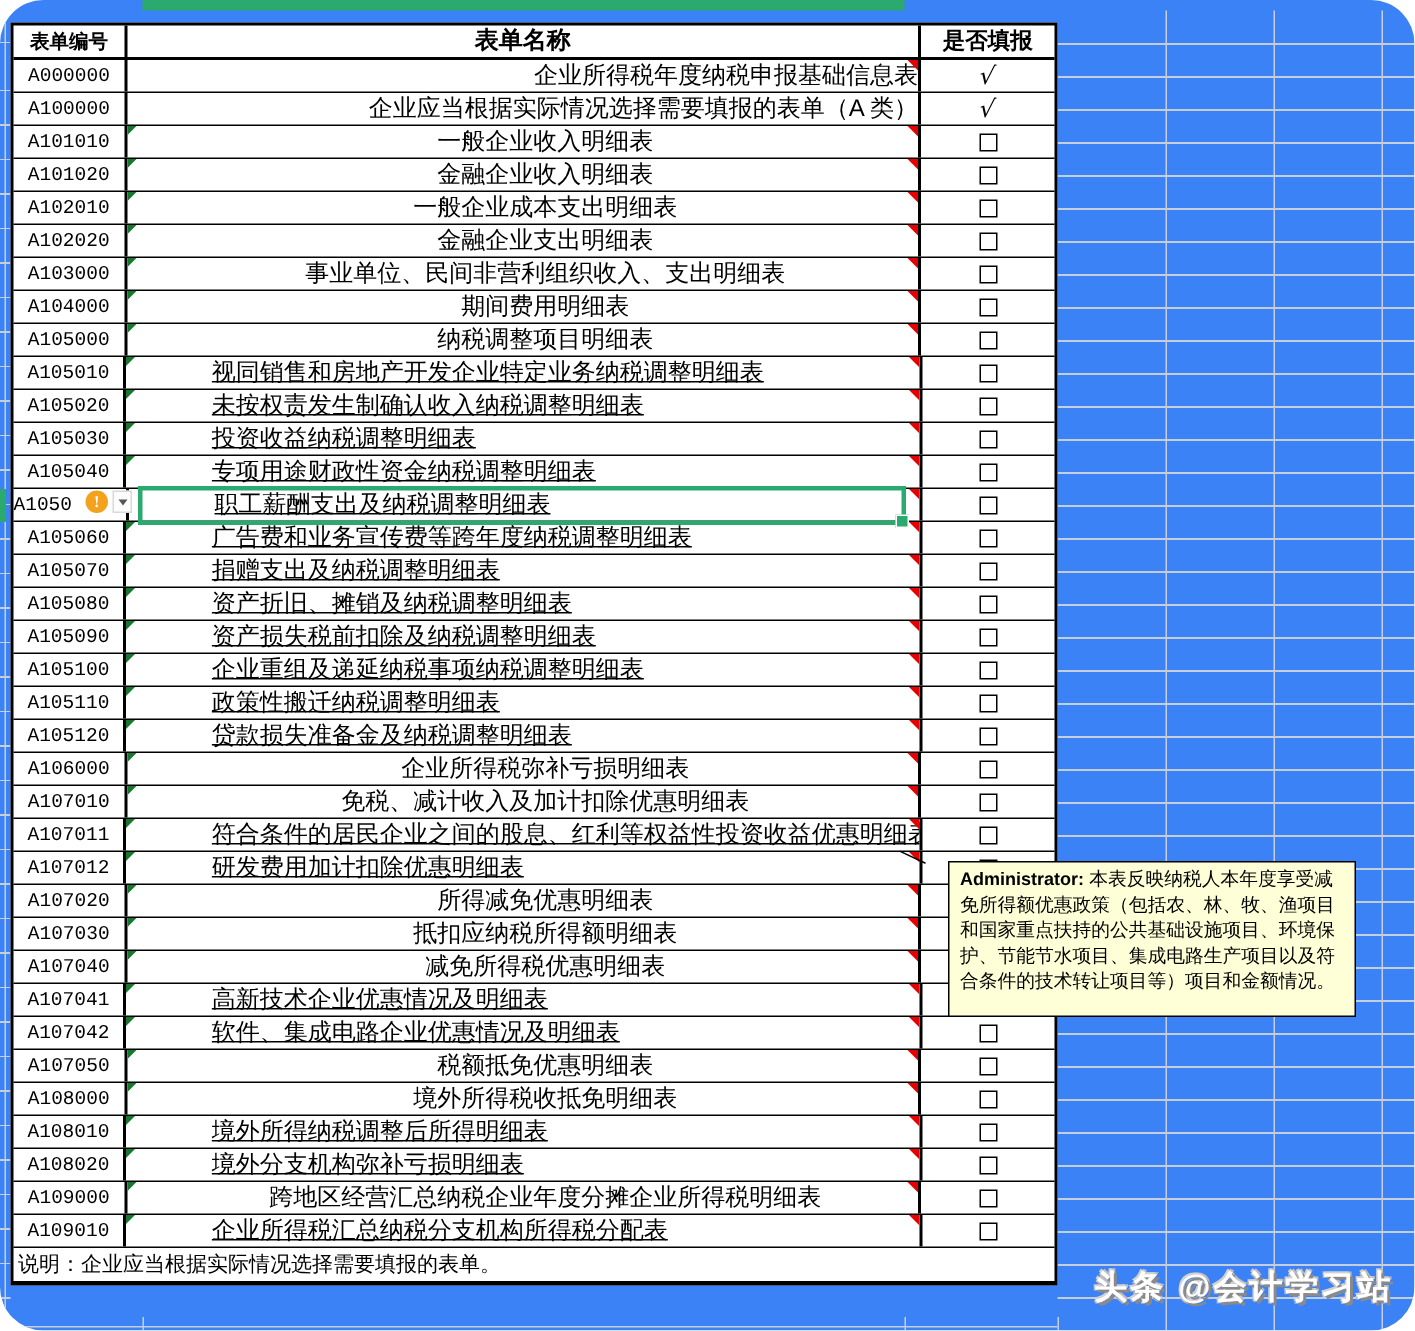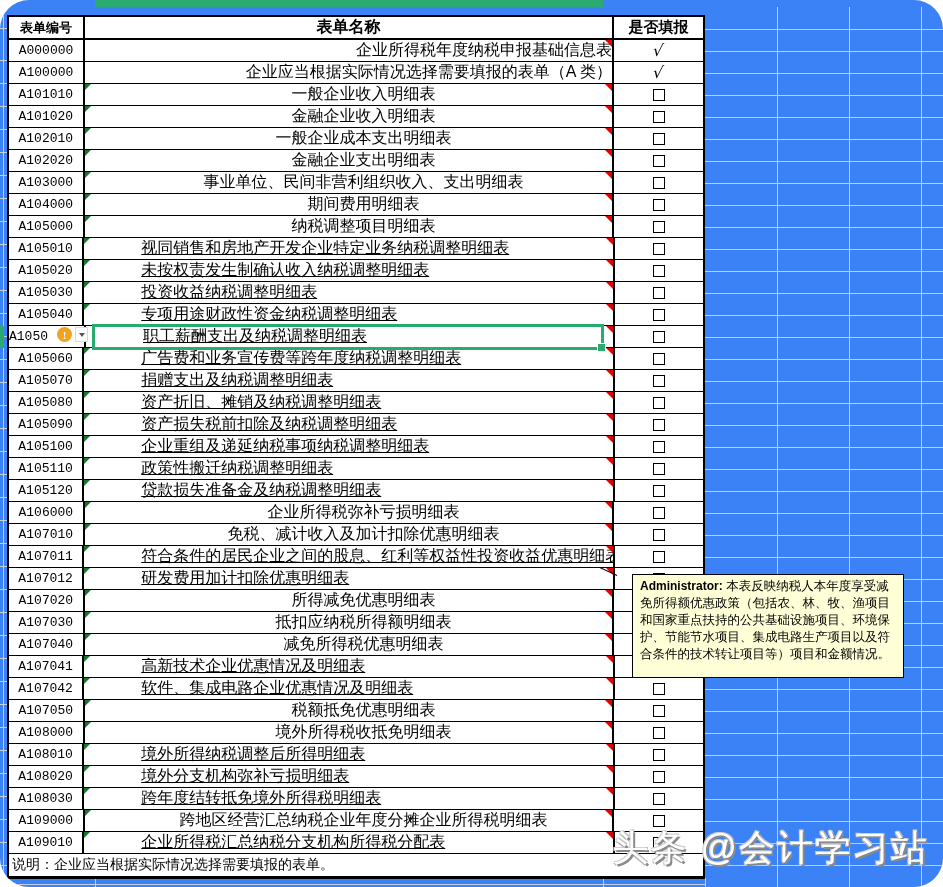--- a/index.html
+++ b/index.html
@@ -60,21 +60,21 @@
     border-top:4px solid #555;}
 
   
   #comment{position:absolute;left:616px;top:574px;width:272px;height:104px;box-sizing:border-box;
     background:#ffffd7;border:1px solid #000;padding:3px 7px;font-size:12.5px;line-height:17px;margin-left:16px;}
   #comment .author{font-weight:bold;font-size:12px;font-family:"Liberation Sans",sans-serif;}
   #leader{position:absolute;left:600px;top:567px;width:19px;height:1px;background:#000;
     transform-origin:0 0;transform:rotate(25deg);}
 
   
-  #watermark{position:absolute;right:14px;bottom:14px;font-size:36px;font-weight:normal;
+  #watermark{position:absolute;right:14px;bottom:14px;font-size:22px;font-weight:bold;
     letter-spacing:2px;color:#fff;
     text-shadow:2px 2px 0 #8a8a8a,-1px -1px 0 #d2d2d2,1px -1px 0 #bdbdbd,-1px 1px 0 #bdbdbd;}
 </style>
 </head>
 <body>
 
 <div id="sheet">
 
   <div class="grid-right"></div>
   <div class="vline" style="left:777px"></div>
@@ -531,33 +531,20 @@
             <span class="tri-green"></span>
             <span>境外分支机构弥补亏损明细表</span>
             <span class="tri-red"></span>
           </div>
           <div class="col-check">
             <span class="checkbox"></span>
           </div>
         </div>
         <div class="t-row">
           <div class="col-code">
-            <span>A108030</span>
-          </div>
-          <div class="col-name indent-2">
-            <span class="tri-green"></span>
-            <span>跨年度结转抵免境外所得税明细表</span>
-            <span class="tri-red"></span>
-          </div>
-          <div class="col-check">
-            <span class="checkbox"></span>
-          </div>
-        </div>
-        <div class="t-row">
-          <div class="col-code">
             <span>A109000</span>
           </div>
           <div class="col-name indent-1">
             <span class="tri-green"></span>
             <span>跨地区经营汇总纳税企业年度分摊企业所得税明细表</span>
             <span class="tri-red"></span>
           </div>
           <div class="col-check">
             <span class="checkbox"></span>
           </div>

